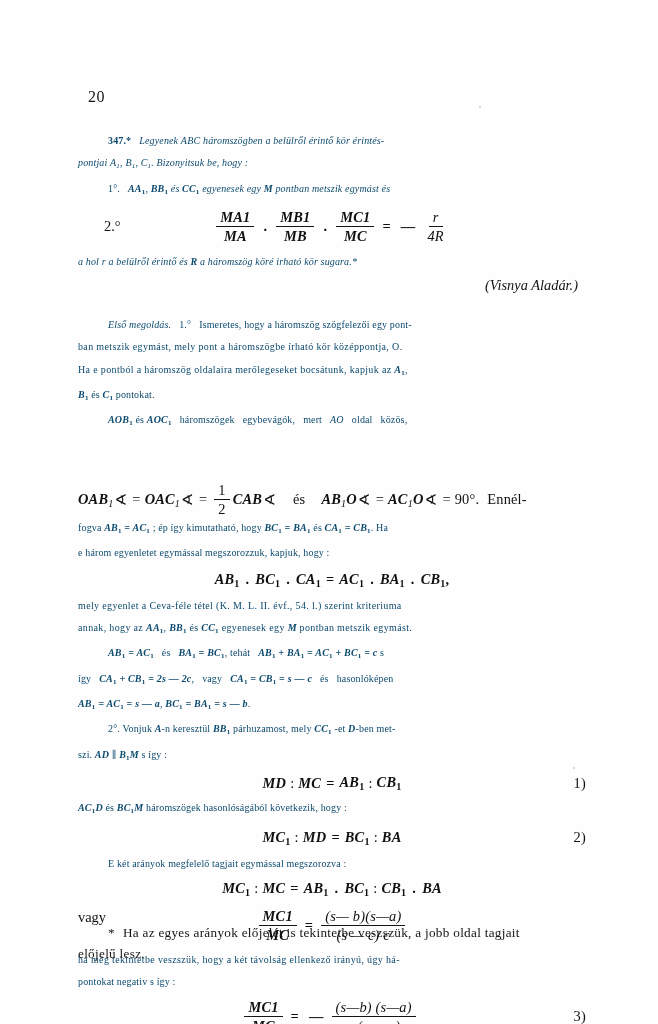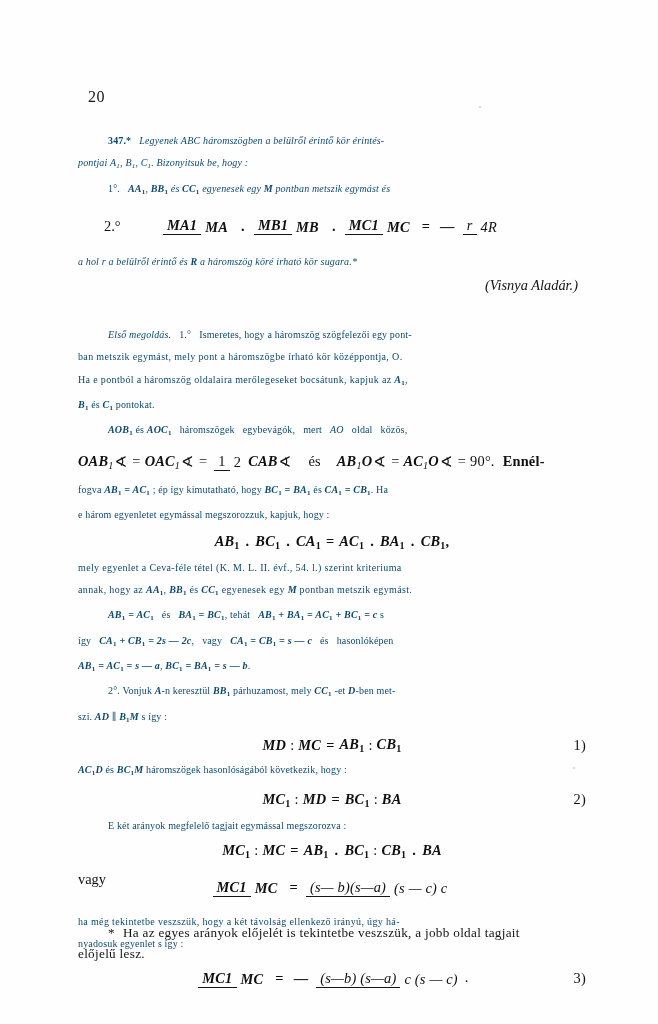--- a/index.html
+++ b/index.html
@@ -106,21 +106,21 @@
     position: absolute;
     left: 0;
     font-style: normal;
     font-weight: normal;
     font-size: 14.4px;
   }
 
   
   .frac {
     display: inline-flex;
-    flex-direction: row;
+    flex-direction: column;
     align-items: center;
     vertical-align: middle;
     margin: 0 3px;
     line-height: 1.12;
   }
   .frac > .num,
   .frac > .den { padding: 0 4px; white-space: nowrap; }
   .frac > .num { border-bottom: 1.3px solid #141414; padding-bottom: 1px; }
   .frac > .den { padding-top: 1px; }
 
@@ -200,31 +200,31 @@
         </span>
       </span>
     </div>
 
     <div class="line" style="margin-top:4px;">
       <span class="it">a hol <span class="mu">r</span> a belülről érintő és <span class="mi">R</span> a háromszög köré irható kör sugara.*</span>
     </div>
 
     <div class="attrib">(Visnya Aladár.)</div>
 
-    <div class="line indent" style="margin-top:28px;">
+    <div class="line indent" style="margin-top:18px;">
       <span class="it">Első megoldás.</span><span class="sp"></span><span>1.°</span><span class="sp"></span><span>Ismeretes, hogy a háromszög szögfelezői egy pont-</span>
     </div>
     <div class="line just">ban metszik egymást, mely pont a háromszögbe írható kör középpontja, O.</div>
     <div class="line just">Ha e pontból a háromszög oldalaira merőlegeseket bocsátunk, kapjuk az <span class="mi">A<span class="sub">1</span></span>,</div>
     <div class="line"><span class="mi">B<span class="sub">1</span></span> és <span class="mi">C<span class="sub">1</span></span> pontokat.</div>
 
     <div class="line indent">
       <span class="mi">AOB<span class="sub">1</span></span> és <span class="mi">AOC<span class="sub">1</span></span><span class="sp"></span>háromszögek<span class="sp"></span>egybevágók,<span class="sp"></span>mert<span class="sp"></span><span class="mu">AO</span><span class="sp"></span>oldal<span class="sp"></span>közös,
     </div>
-    <div class="eq-row short" style="min-height:34px;">
+    <div class="eq-row short" style="min-height:34px;margin-top:48px;">
       <span class="eq-body" style="position:absolute;left:0;">
         <span class="mu">OAB<span class="subn">1</span></span>
           <span class="ang">∢</span>
           <span class="opn">=</span>
           <span class="mu">OAC<span class="subn">1</span></span>
           <span class="ang">∢</span>
           <span class="opn">=</span>
         <span class="frac plain">
           <span class="num" style="font-style:normal;">1</span>
           <span class="den" style="font-style:normal;">2</span>
@@ -235,21 +235,21 @@
           <span style="font-style:normal;font-weight:normal;">és</span>
           <span class="sp2"></span>
         <span class="mu">AB<span class="subn">1</span>O</span>
           <span class="ang">∢</span>
           <span class="opn">=</span>
           <span class="mu">AC<span class="subn">1</span>O</span>
           <span class="ang">∢</span>
           <span class="opn">=</span>
           <span style="font-style:normal;font-weight:normal;">90°.</span>
           <span class="sp"></span>
-          <span style="font-style:normal;font-weight:bold;">Ennél-</span>
+          <span style="font-style:normal;font-weight:normal;">Ennél-</span>
       </span>
     </div>
     <div class="line">
       fogva <span class="mi">AB<span class="sub">1</span> = AC<span class="sub">1</span></span> ; ép így kimutatható, hogy <span class="mi">BC<span class="sub">1</span> = BA<span class="sub">1</span></span> és <span class="mi">CA<span class="sub">1</span> = CB<span class="sub">1</span></span>. Ha
     </div>
     <div class="line">e három egyenletet egymással megszorozzuk, kapjuk, hogy :</div>
 
     <div class="eq-row short" style="min-height:30px;">
       <span class="eq-body">
         <span class="mi">AB<span class="sub">1</span></span>
@@ -344,21 +344,21 @@
         </span>
         <span class="op">=</span>
         <span class="frac plain">
           <span class="num">(s— b)(s—a)</span>
           <span class="den">(s — c) c</span>
         </span>
       </span>
     </div>
 
     <div class="line just" style="">ha még tekintetbe veszszük, hogy a két távolság ellenkező irányú, úgy há-</div>
-    <div class="line">nyadosuk egyenlet s így :</div>
+    <div class="line">pontokat negativ s így :</div>
 
     <div class="eq-row tall" style="min-height:46px;">
       <span class="eq-body">
         <span class="frac">
           <span class="num">MC1</span>
           <span class="den">MC</span>
         </span>
         <span class="op">=</span>
         <span class="op">—</span>
         <span class="frac plain">

